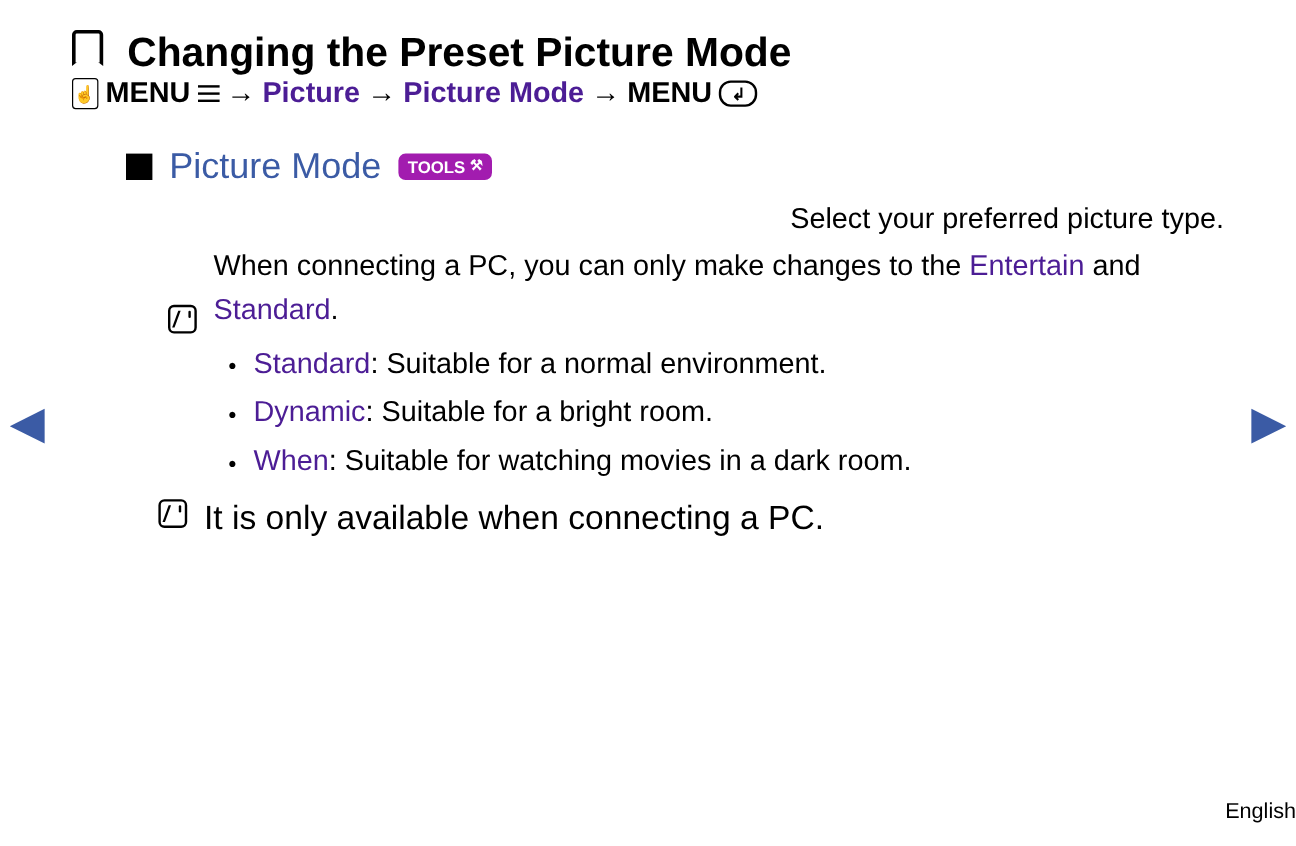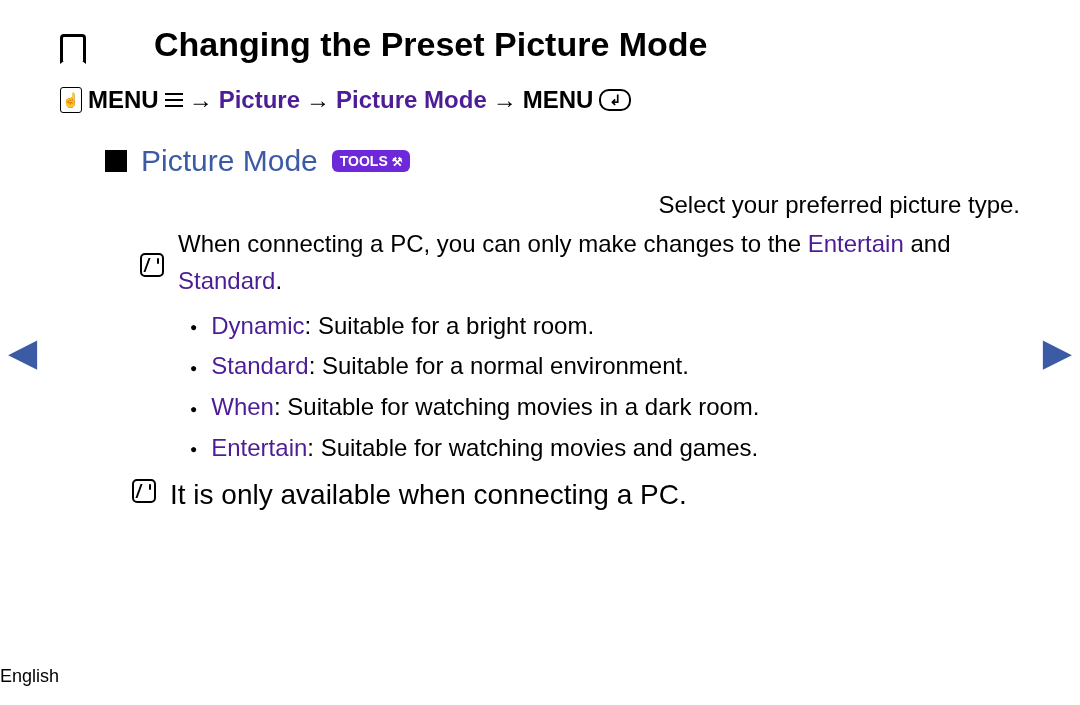--- a/index.html
+++ b/index.html
@@ -11,23 +11,21 @@
     font-family: Arial, Helvetica, sans-serif;
     background: #fff;
     color: #000;
     position: relative;
   }
   .content {
     padding: 25px 60px 0 60px;
   }
   .title-row {
     display: flex;
-    align-items: flex-end;
-    margin-bottom: 22px;
-    gap: 48px;
+    align-items: flex-start;
   }
   .bookmark-icon {
     width: 26px;
     height: 30px;
     border: 3px solid #000;
     border-radius: 4px 4px 0 0;
     position: relative;
     margin-right: 20px;
     flex-shrink: 0;
   }
@@ -113,41 +111,41 @@
     background: #000;
     flex-shrink: 0;
   }
   .section-title {
     font-size: 30px;
     color: #3b5ba5;
     font-weight: normal;
   }
   .tools-badge {
     display: inline-flex;
-    align-items: flex-end;
-    background: #6d28d9;
+    align-items: flex-start;
+    background: #a21caf;
     color: #fff;
     font-size: 14px;
     font-weight: bold;
     padding: 3px 8px;
     border-radius: 6px;
     gap: 4px;
   }
   .tools-badge .tool-icon {
     font-size: 12px;
   }
   .body-text {
     margin-left: 80px;
     font-size: 24px;
     line-height: 1.55;
     text-align: right;
   }
   .note-row {
     display: flex;
-    align-items: center;
+    align-items: flex-end;
     margin-left: 80px;
     font-size: 24px;
     line-height: 1.55;
     margin-top: 2px;
   }
   .note-icon {
     width: 24px;
     height: 24px;
     border: 2px solid #000;
     border-radius: 5px;
@@ -214,21 +212,21 @@
     font-size: 38px;
     color: #3b5ba5;
     user-select: none;
   }
   .nav-left { left: 8px; transform: scaleX(-1); }
   .nav-right { right: 8px; }
   .footer {
     position: absolute;
     bottom: 18px;
     width: 100%;
-    text-align: left;
+    text-align: right;
     font-size: 18px;
   }
 </style>
 </head>
 <body>
 
 <div class="content">
 
   <div class="title-row">
     <div class="bookmark-icon"></div>
@@ -260,24 +258,23 @@
   <div class="body-text">Select your preferred picture type.</div>
 
   <div class="note-row">
     <div class="note-icon"></div>
     <div>
       <span>When connecting a PC, you can only make changes to the </span><span class="link">Entertain</span><span> and </span><span class="link">Standard</span><span>.</span>
     </div>
   </div>
 
   <ul class="options">
+    <li><span class="link">Standard</span><span>: Suitable for a normal environment.</span></li>
     <li><span class="link">Dynamic</span><span>: Suitable for a bright room.</span></li>
-    <li><span class="link">Standard</span><span>: Suitable for a normal environment.</span></li>
     <li><span class="link">When</span><span>: Suitable for watching movies in a dark room.</span></li>
-    <li><span class="link">Entertain</span><span>: Suitable for watching movies and games.</span></li>
   </ul>
 
   <div class="sub-note">
     <div class="note-icon"></div>
     <div>It is only available when connecting a PC.</div>
   </div>
 
 </div>
 
 <div class="nav-arrow nav-left">▶</div>

